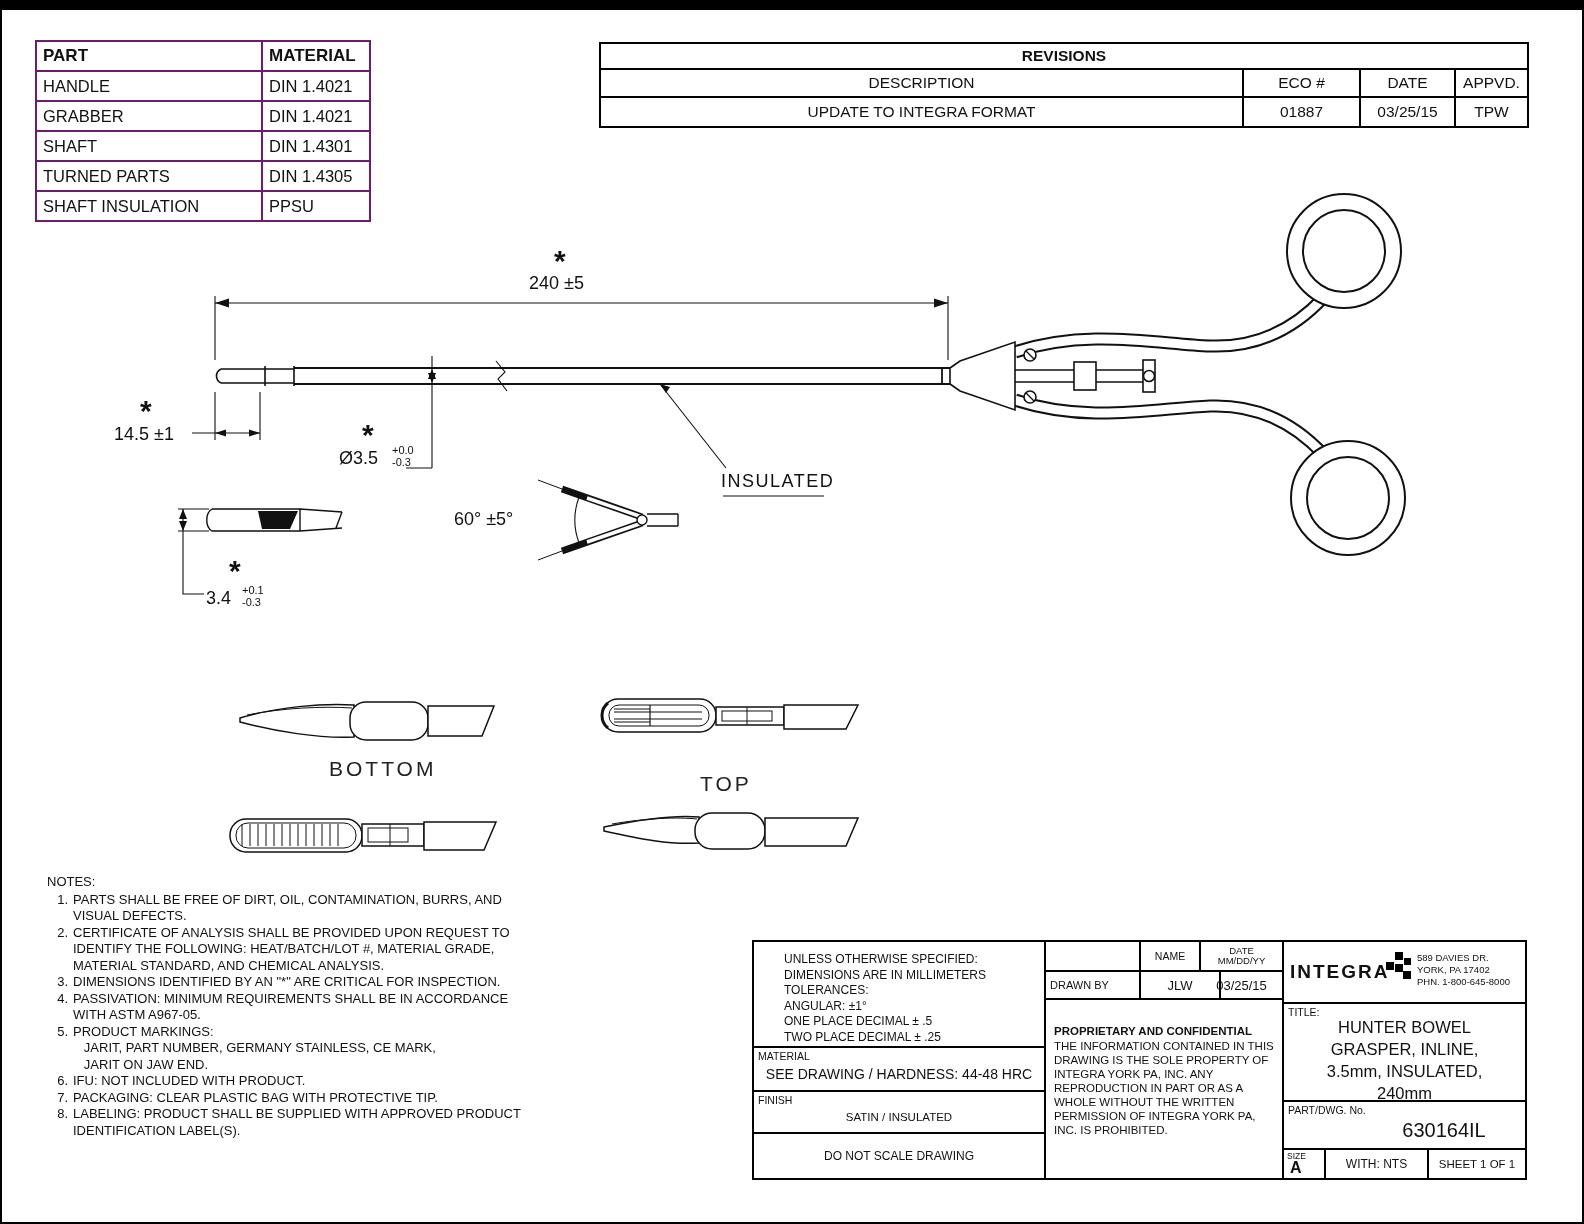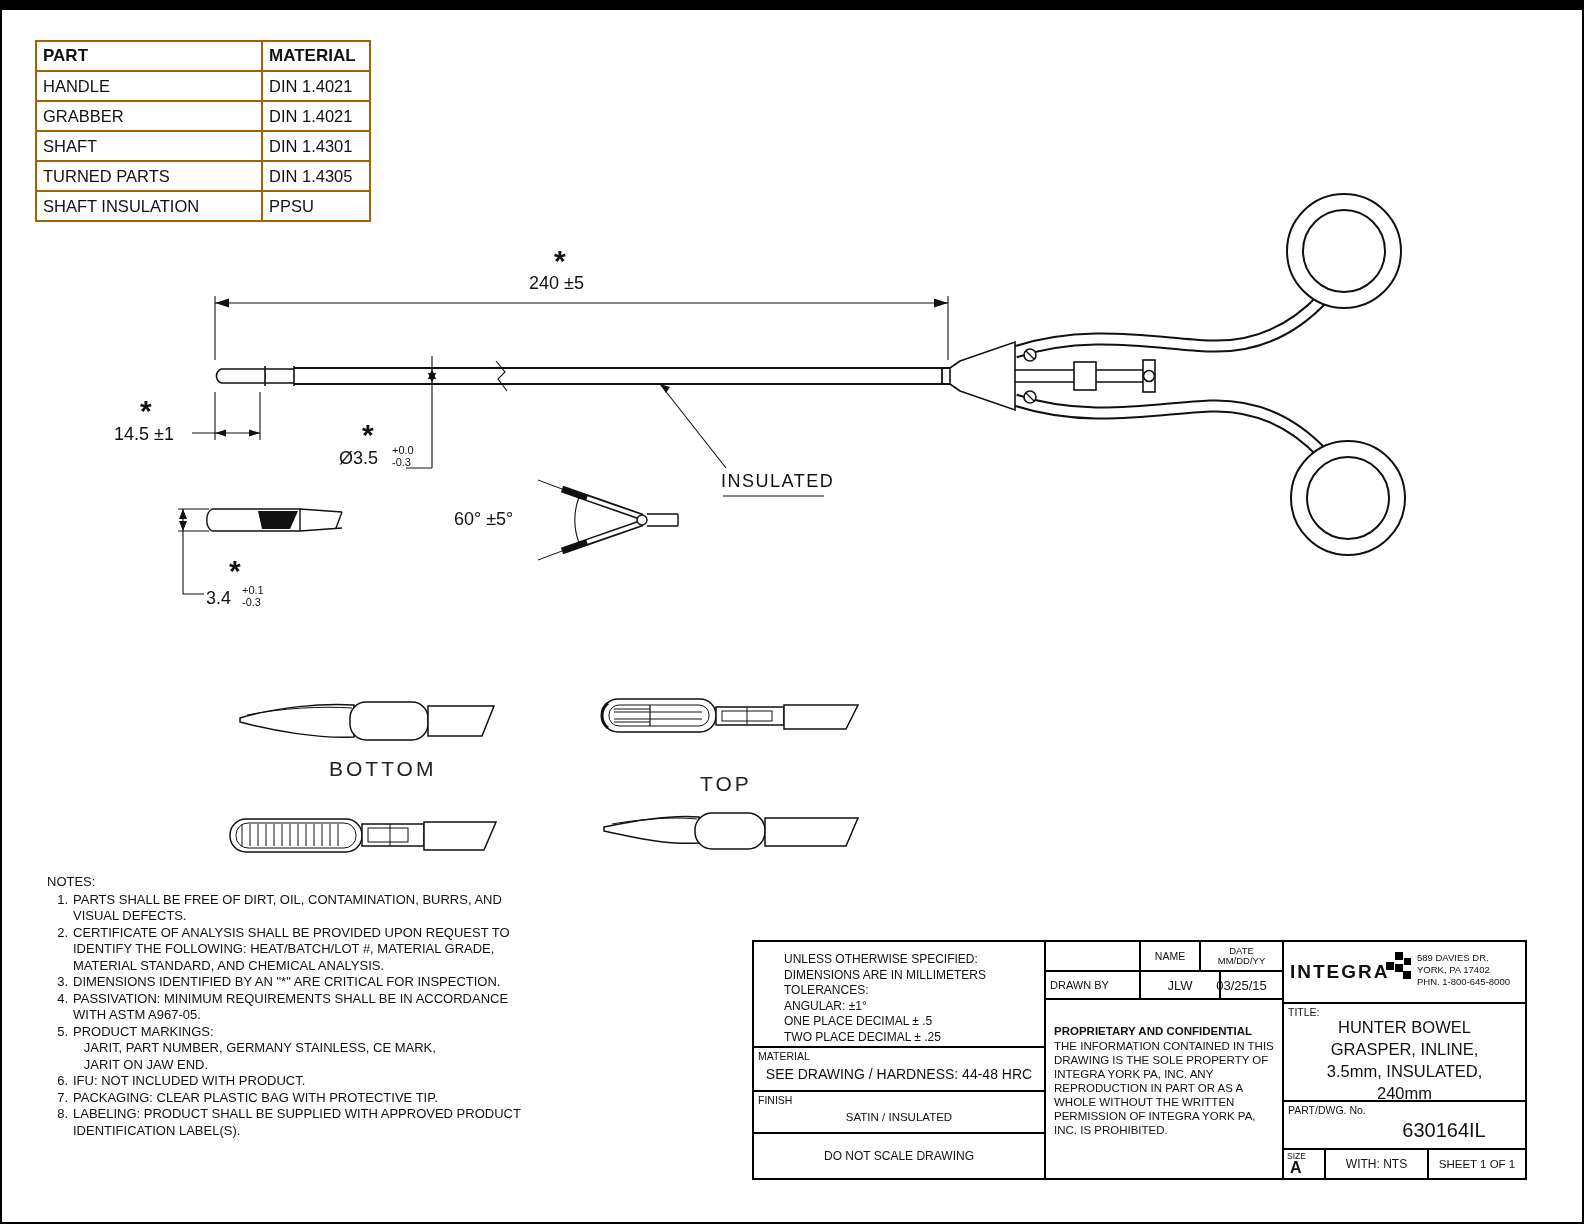--- a/index.html
+++ b/index.html
@@ -5,21 +5,21 @@
   * { margin:0; padding:0; box-sizing:border-box; }
   body { background:#d9d9d9; font-family:"Liberation Sans", sans-serif; color:#111; }
   .sheet { position:relative; width:1584px; height:1224px; background:#fff; overflow:hidden;
            border-left:2px solid #000; border-right:2px solid #000; border-bottom:2px solid #000; }
   .topbar { position:absolute; left:0; top:0; width:1584px; height:10px; background:#000; }
   .abs { position:absolute; }
   svg.dwg { position:absolute; left:0; top:0; }
 
   
   .parts-table { position:absolute; left:33px; top:40px; border-collapse:collapse; }
-  .parts-table th, .parts-table td { border:2px solid #a16207; height:30px; padding:1px 6px;
+  .parts-table th, .parts-table td { border:2px solid #701a75; height:30px; padding:1px 6px;
       font-size:16.5px; text-align:left; white-space:nowrap; }
   .parts-table th { font-weight:bold; font-size:17px; }
   .pt-c1 { width:226px; } .pt-c2 { width:108px; }
 
   
   .rev-table { position:absolute; left:597px; top:42px; border-collapse:collapse; }
   .rev-table th, .rev-table td { border:2px solid #000; font-size:15.5px; text-align:center; }
   .rev-title { height:26px; font-weight:bold; font-size:16px; }
   .rev-head td { height:28px; }
   .rev-row td { height:30px; }
@@ -184,20 +184,39 @@
       <td>TURNED PARTS</td>
       <td>DIN 1.4305</td>
     </tr>
     <tr>
       <td>SHAFT INSULATION</td>
       <td>PPSU</td>
     </tr>
   </tbody>
     </table>
 
+  <table class="rev-table">
+    <tbody>
+        <tr>
+          <th class="rev-title" colspan="4">REVISIONS</th>
+        </tr>
+    <tr class="rev-head">
+      <td class="rv-desc">DESCRIPTION</td>
+      <td class="rv-eco">ECO #</td>
+      <td class="rv-date">DATE</td>
+      <td class="rv-appvd">APPVD.</td>
+    </tr>
+    <tr class="rev-row">
+      <td>UPDATE TO INTEGRA FORMAT</td>
+      <td>01887</td>
+      <td>03/25/15</td>
+      <td>TPW</td>
+    </tr>
+  </tbody>
+    </table>
 
   <div class="abs star" style="left:552px; top:248px;">*</div>
   <div class="abs dim" style="left:527px; top:273px;">240 ±5</div>
 
   <div class="abs star" style="left:138px; top:398px;">*</div>
   <div class="abs dim" style="left:112px; top:424px;">14.5 ±1</div>
 
   <div class="abs star" style="left:360px; top:422px;">*</div>
   <div class="abs dim" style="left:337px; top:448px;">Ø3.5</div>
   <div class="abs tol" style="left:390px; top:444px;">

